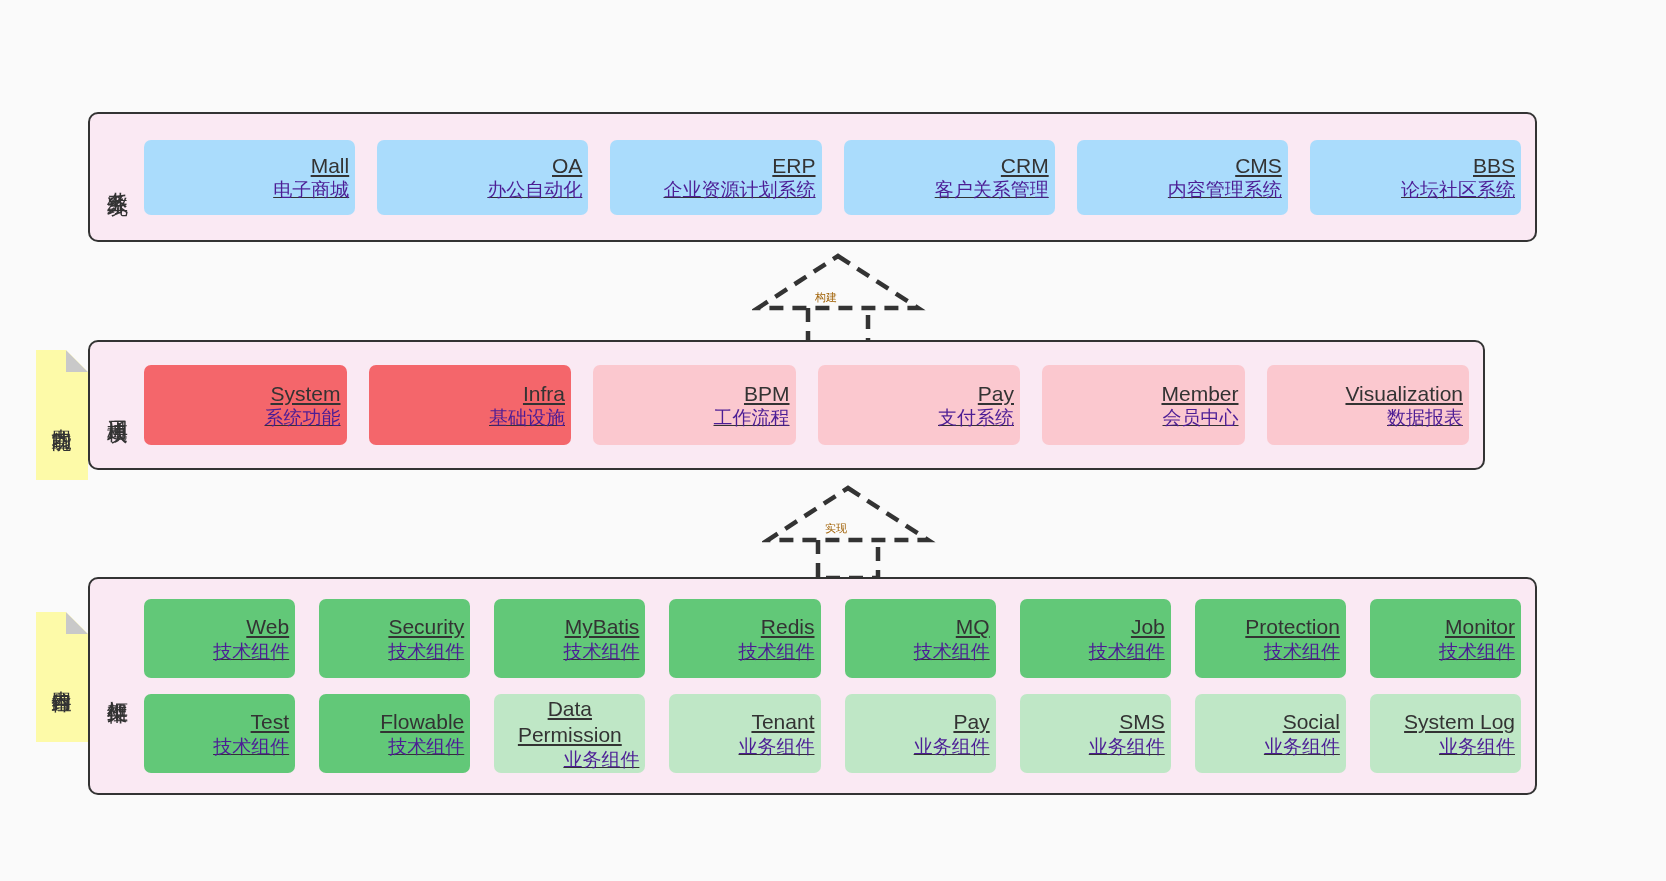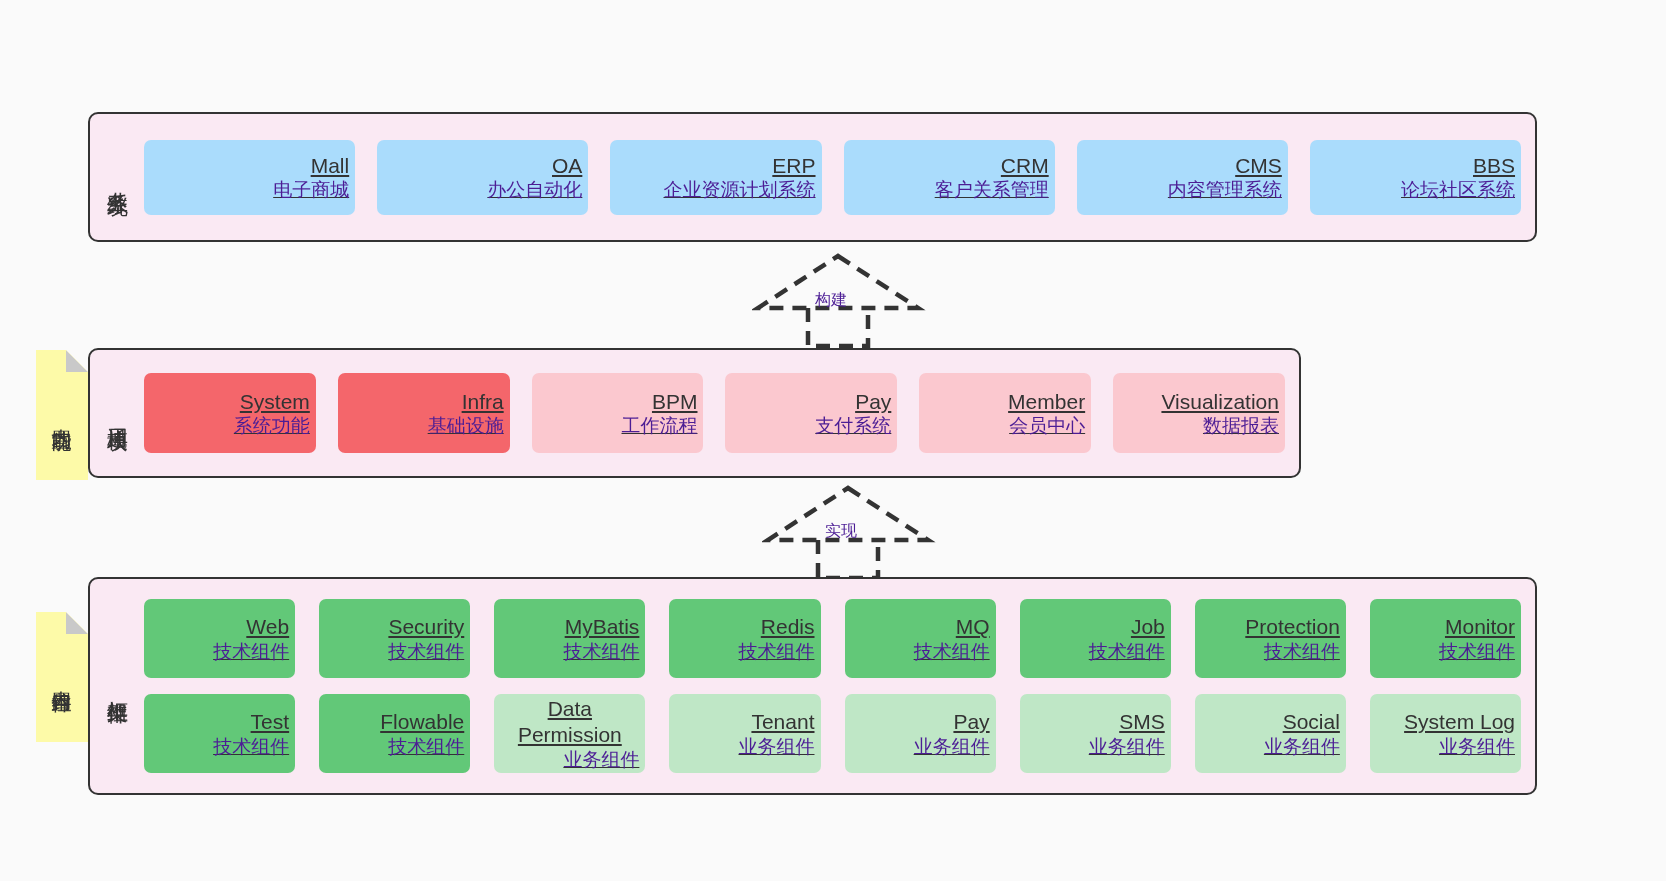--- a/index.html
+++ b/index.html
@@ -99,22 +99,22 @@
     left: 88px;
     top: 112px;
     width: 1449px;
     height: 130px;
   }
   #layer-business .card { height: 75px; }
 
   
   #layer-modules {
     left: 88px;
-    top: 348px;
-    width: 1213px;
+    top: 340px;
+    width: 1397px;
     height: 130px;
   }
   #layer-modules .card { height: 80px; }
 
   
   #layer-framework {
     left: 88px;
     top: 577px;
     width: 1449px;
     height: 218px;
@@ -163,22 +163,22 @@
     height: 130px;
   }
 
   
   .uml-arrow {
     position: absolute;
     pointer-events: none;
   }
   .uml-label {
     position: absolute;
-    font-size: 16px;
-    color: #4c1d95;
+    font-size: 11px;
+    color: #a16207;
     background: transparent;
     white-space: nowrap;
   }
   #arrow-build      { left: 752px; top: 250px;  width: 180px; height: 98px; }
   #label-build      { left: 815px; top: 290px; }
   #arrow-implement  { left: 762px; top: 482px;  width: 180px; height: 98px; }
   #label-implement  { left: 825px; top: 521px; }
 </style>
 </head>
 <body>

